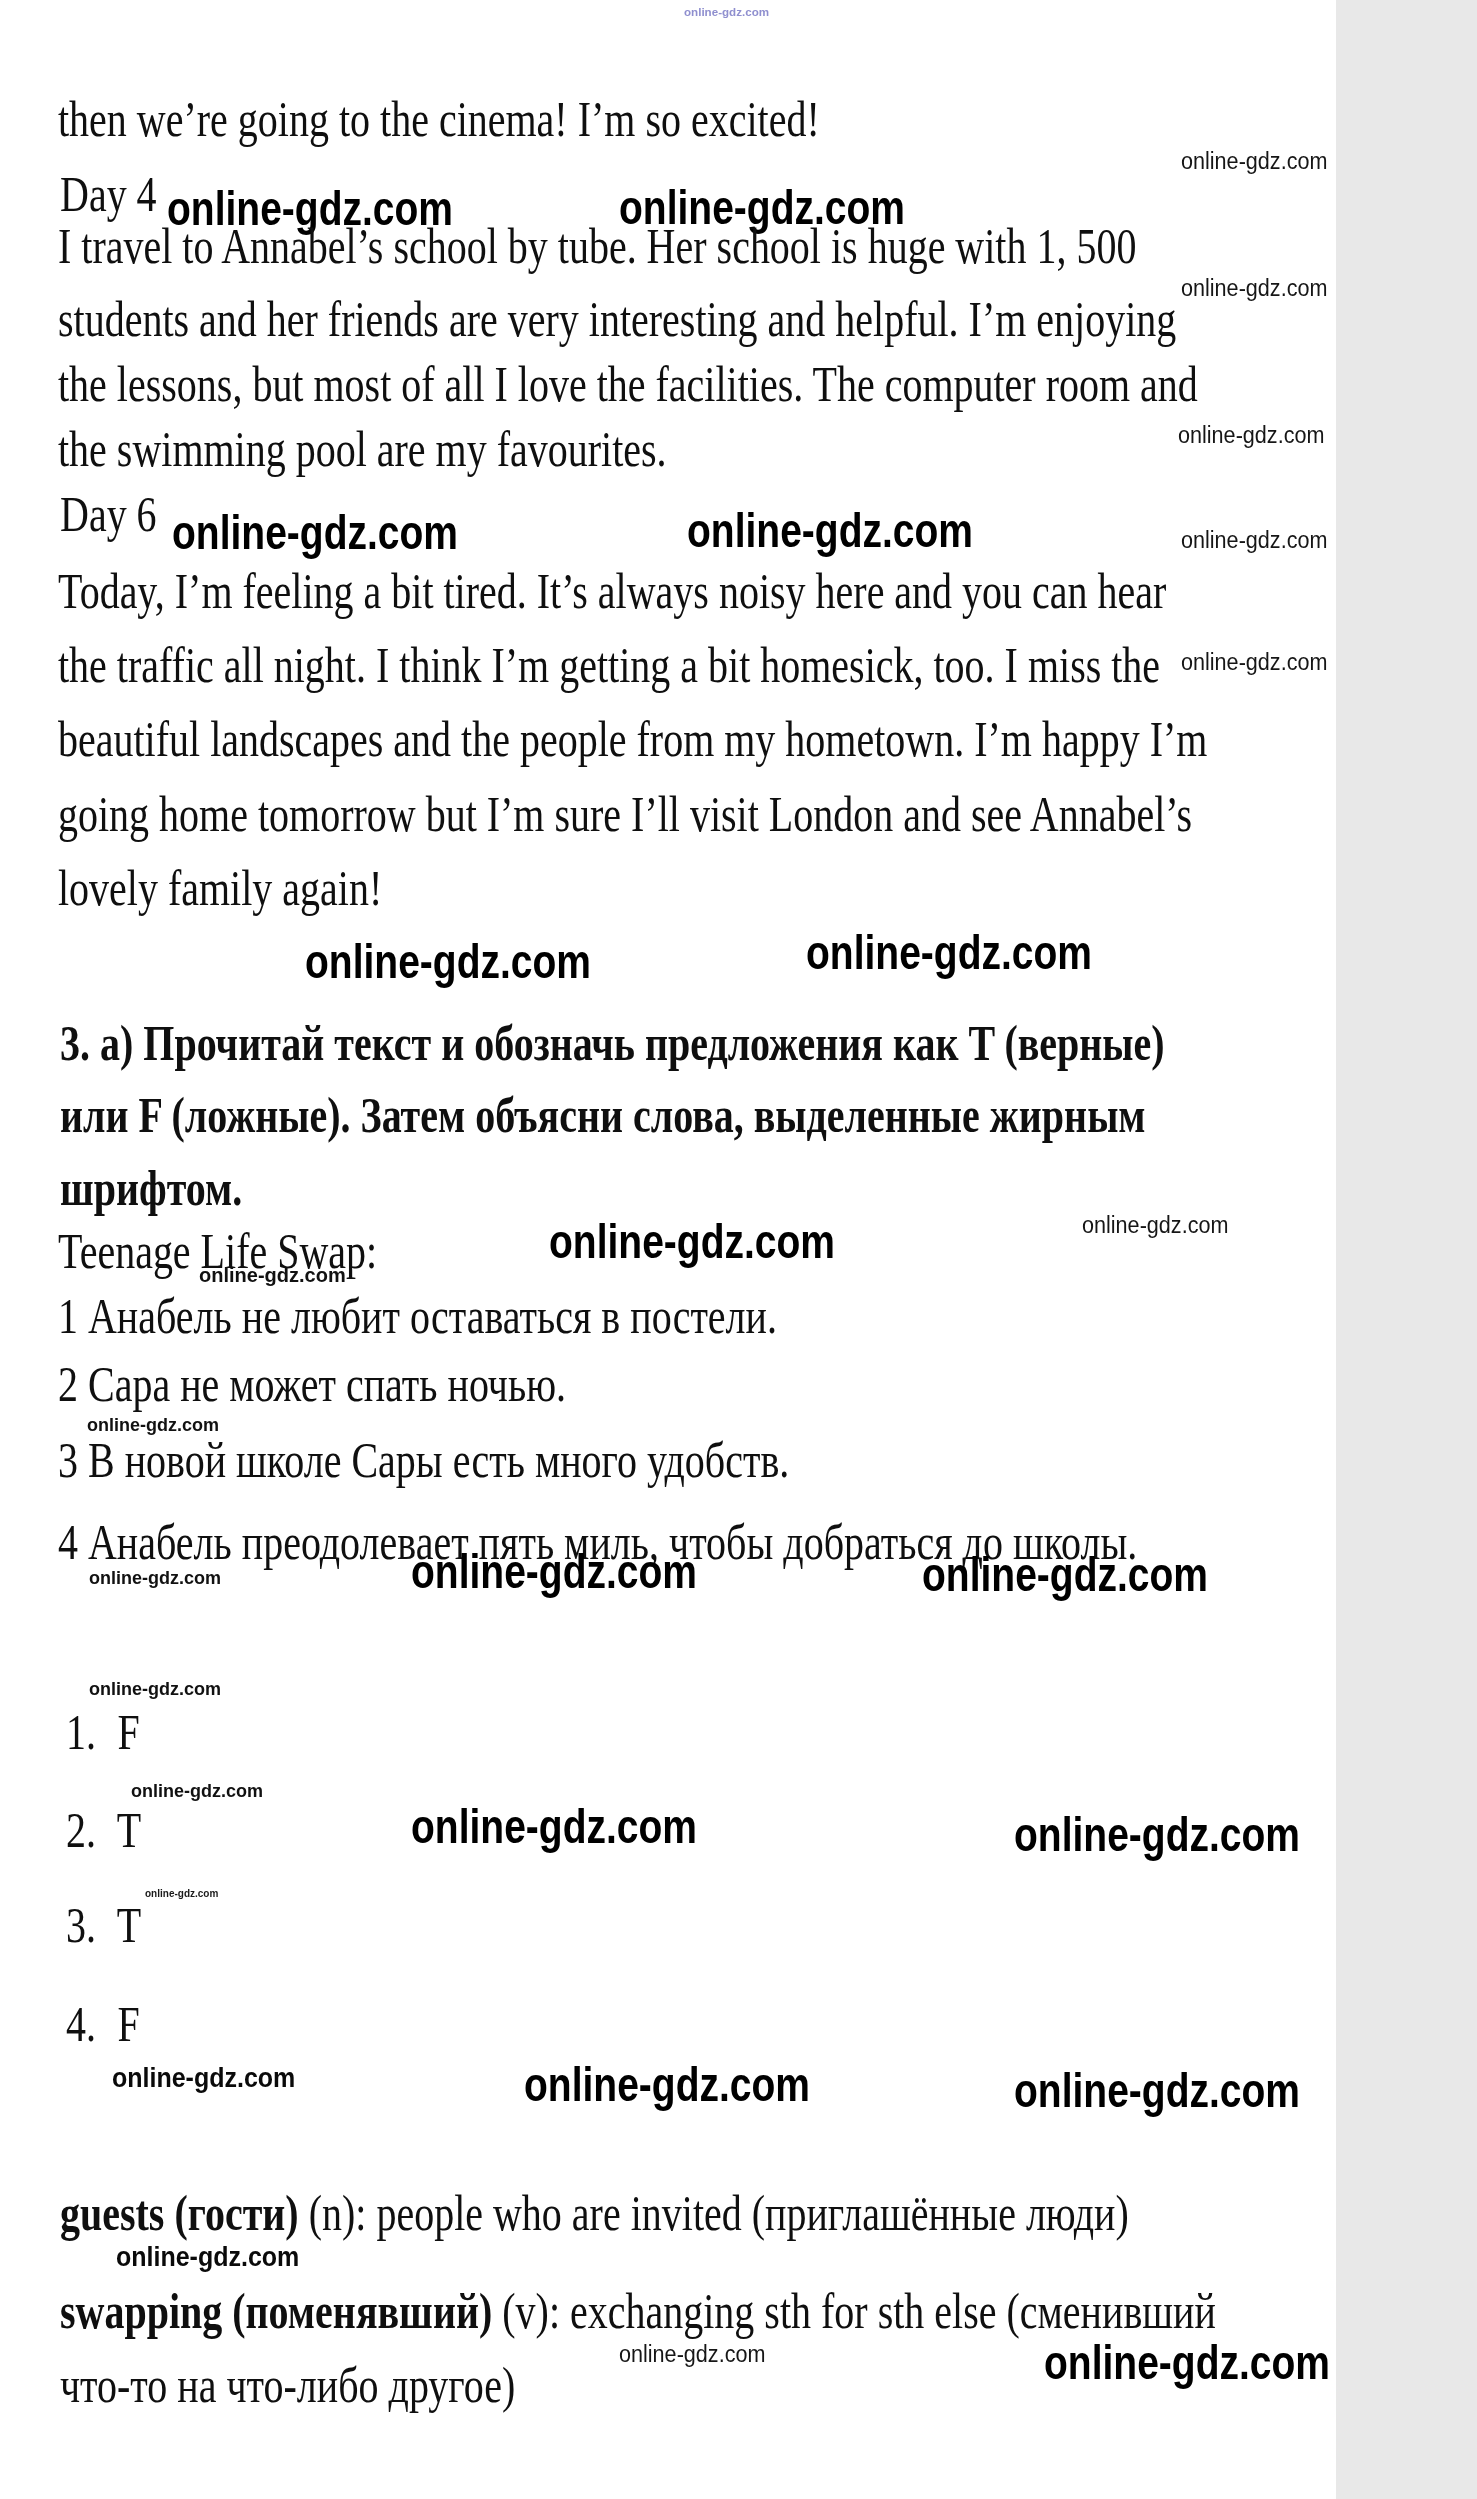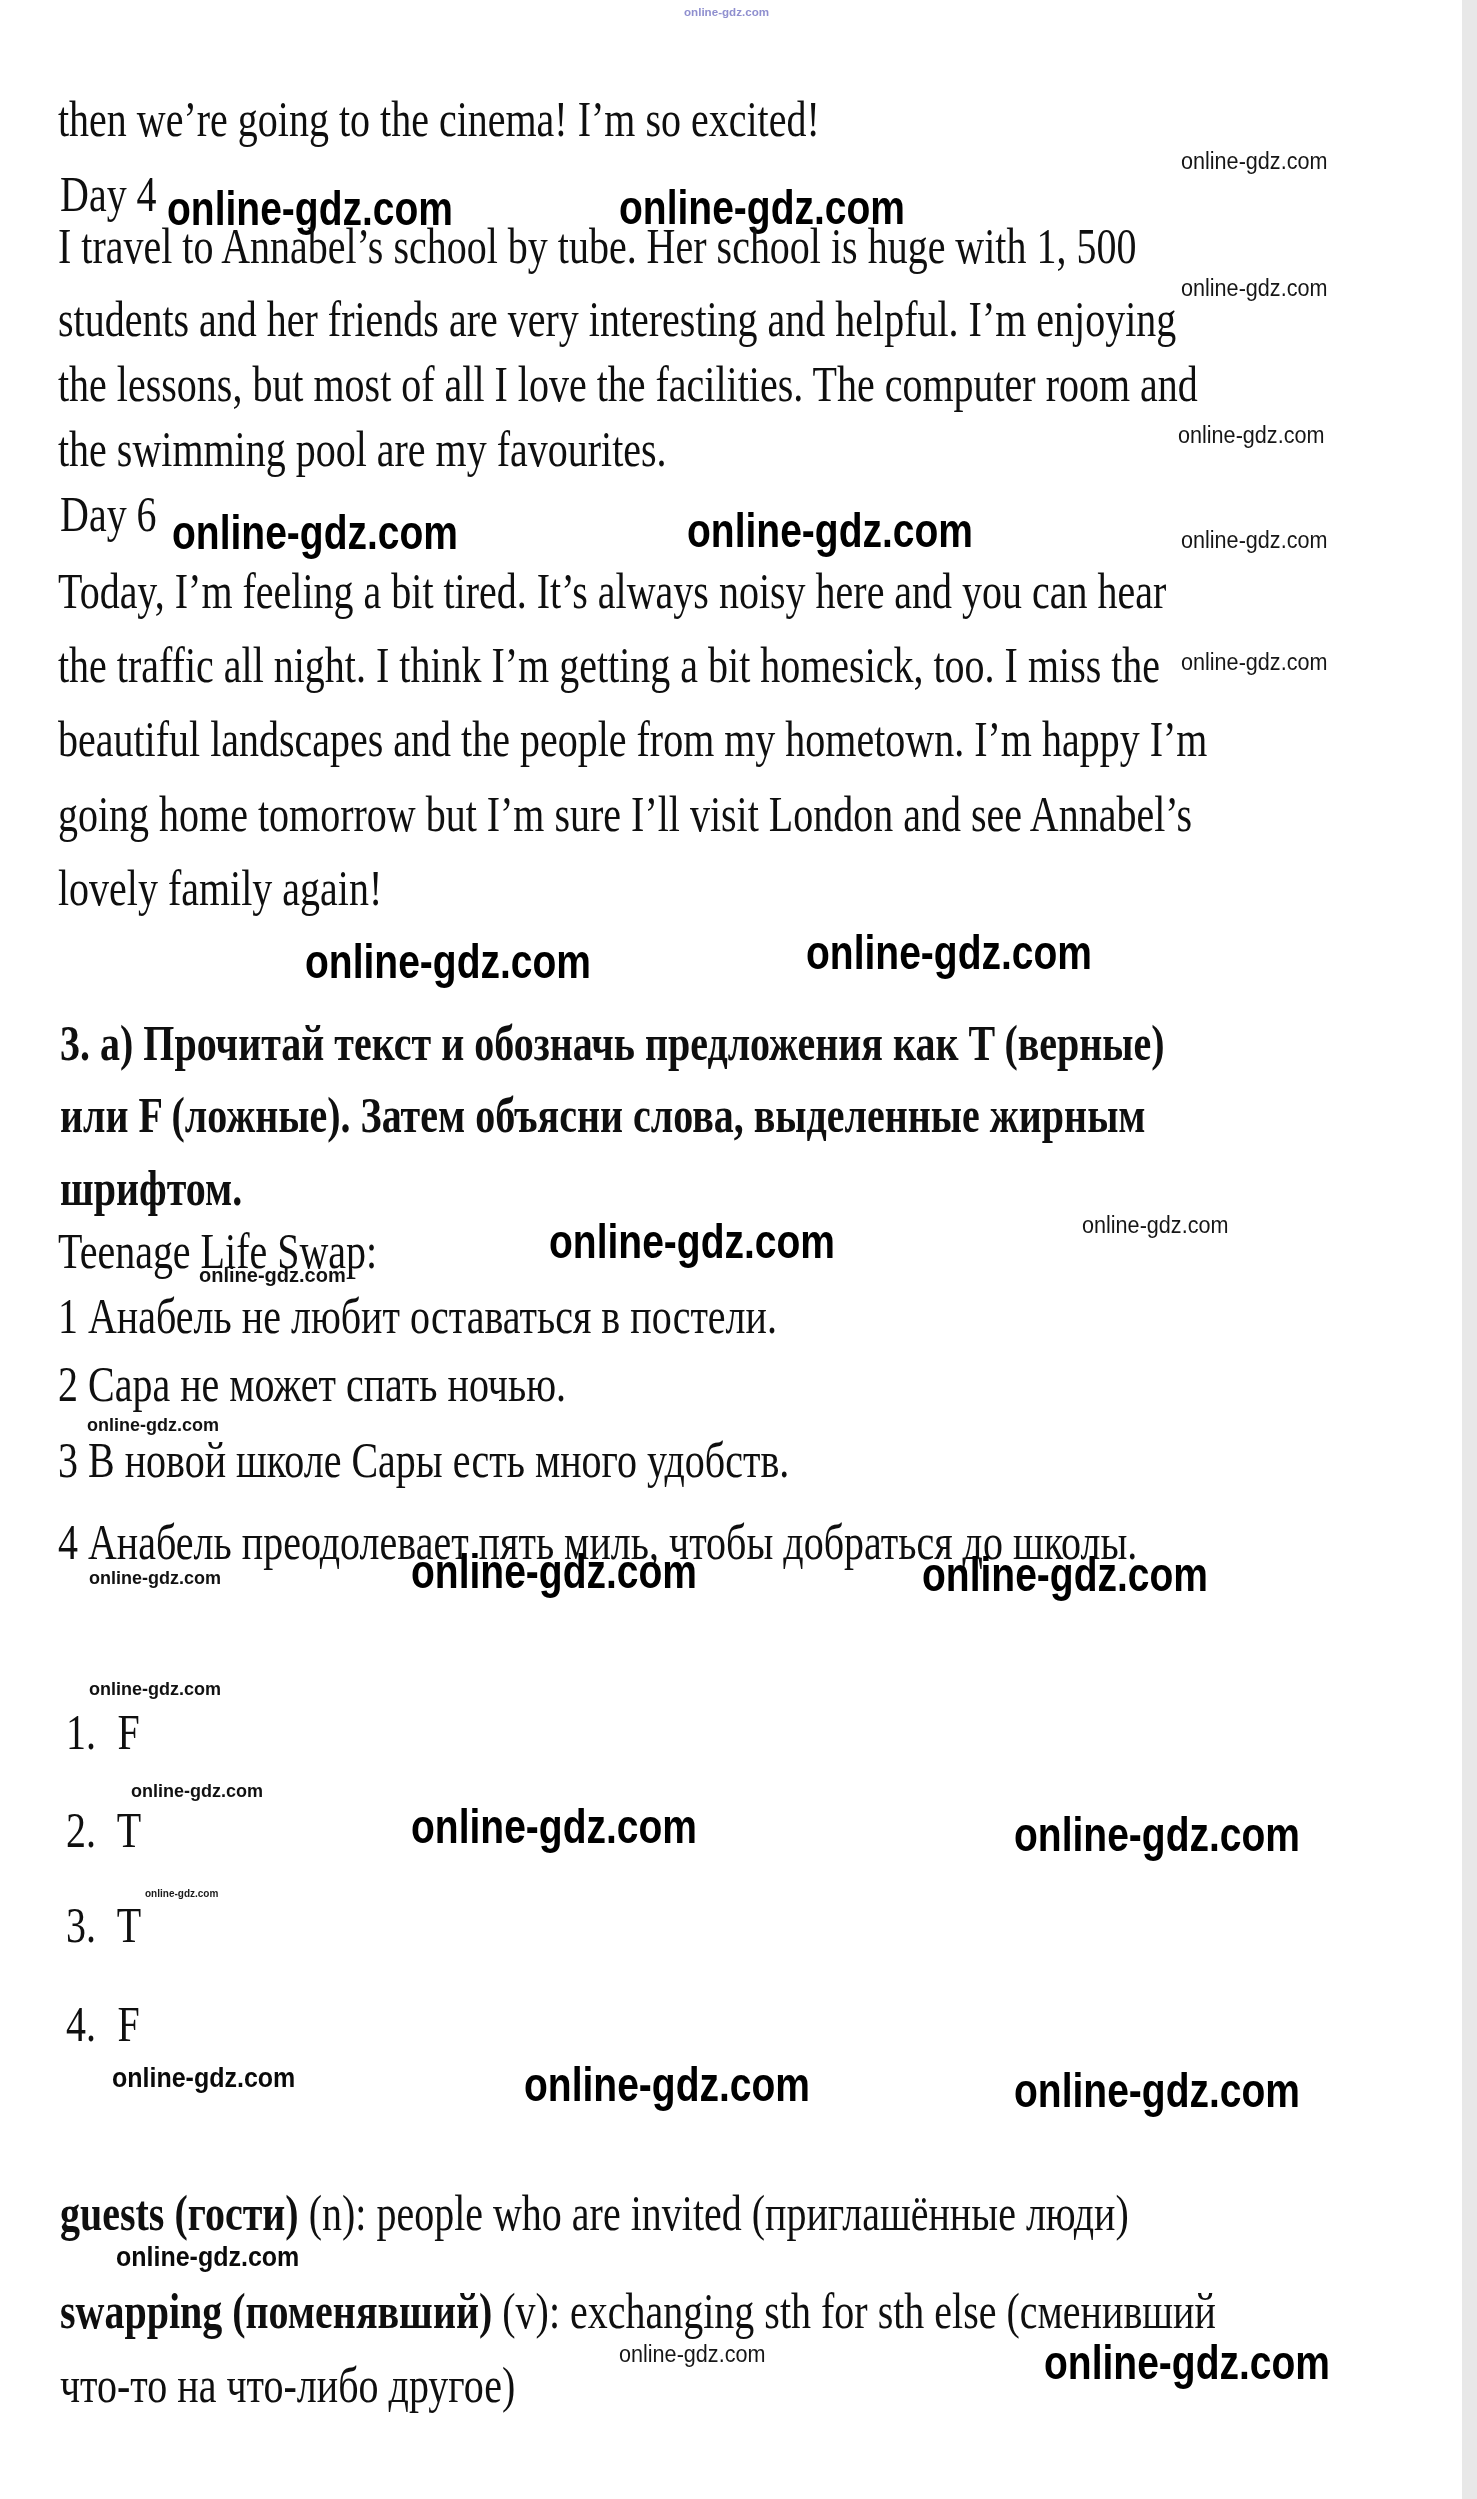--- a/index.html
+++ b/index.html
@@ -1,18 +1,18 @@
 <!DOCTYPE html>
 <html style="font-size:12.4px"><head>
 <meta charset="utf-8">
 <style>
   html,body{margin:0;padding:0;background:#e8e8e8;}
   .page{
     position:relative;
-    width:1462px;height:2500px;
+    width:1336px;height:2500px;
     background:#ffffff;
     overflow:hidden;
     font-family:"Liberation Serif", serif;
     color:#0d0d0d;
   }
   .t{position:absolute;white-space:nowrap;}
   
   .line{
     font-size:43px;line-height:49px;
     transform:scale(0.93,1.18);

